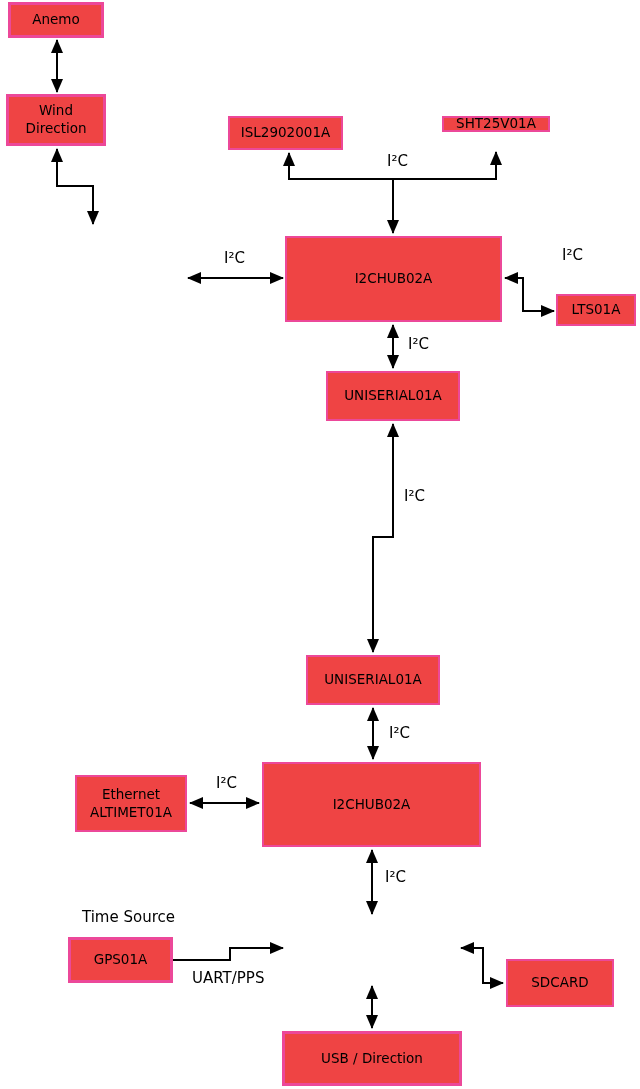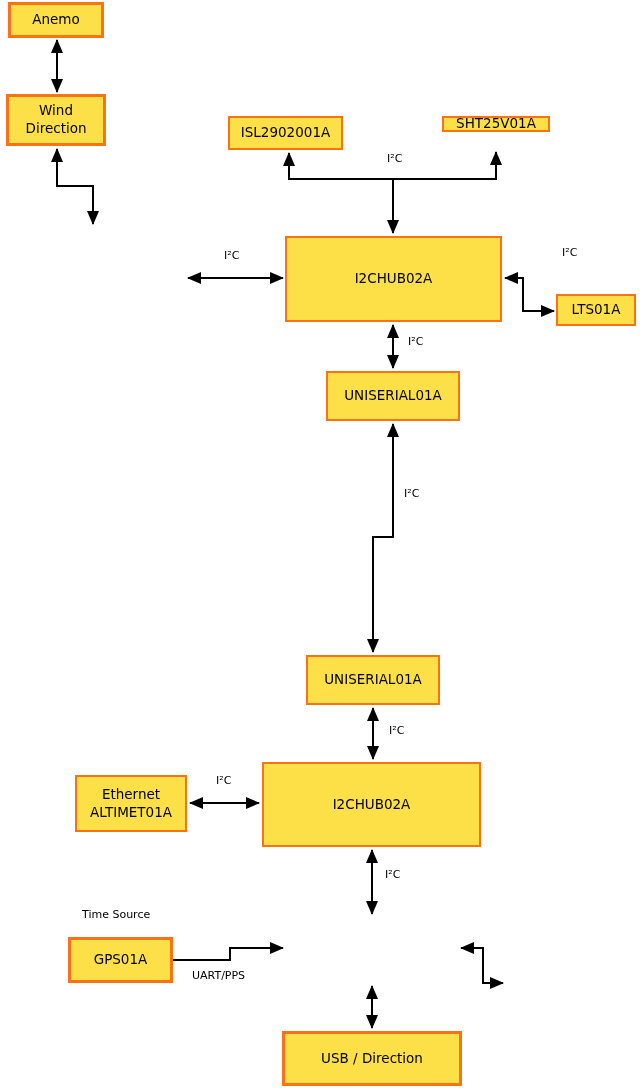--- a/index.html
+++ b/index.html
@@ -13,34 +13,34 @@
     overflow: hidden;
   }
   .wires {
     position: absolute;
     left: 0; top: 0;
     width: 640px; height: 1089px;
   }
   .node {
     position: absolute;
     box-sizing: border-box;
-    background: #fde047;
-    border: 2px solid #f97316;
+    background: #ef4444;
+    border: 2px solid #ec4899;
     display: flex;
     align-items: center;
     justify-content: center;
     text-align: center;
     font-size: 13.5px;
     line-height: 1.3;
     white-space: pre-line;
   }
   .node.thick { border-width: 3px; }
   .edge-label {
     position: absolute;
-    font-size: 11px;
+    font-size: 15px;
     line-height: 1.1;
     white-space: nowrap;
   }
 </style>
 </head>
 <body>
 
 <div class="canvas">
 
   <svg class="wires" viewBox="0 0 640 1089" xmlns="http://www.w3.org/2000/svg">
@@ -88,20 +88,21 @@
   <div class="node" style="left:306px; top:655px; width:134px; height:50px">UNISERIAL01A</div>
 
   <div class="node" style="left:262px; top:762px; width:219px; height:85px">I2CHUB02A</div>
 
   <div class="node" style="left:75px; top:775px; width:112px; height:57px">Ethernet
 ALTIMET01A</div>
 
   <div class="node thick" style="left:68px; top:937px; width:105px; height:46px">GPS01A</div>
 
 
+  <div class="node" style="left:506px; top:959px; width:108px; height:48px">SDCARD</div>
 
   <div class="node thick" style="left:282px; top:1031px; width:180px; height:55px">USB / Direction</div>
 
   <div class="edge-label" style="left:224px; top:250px">I²C</div>
 
   <div class="edge-label" style="left:387px; top:153px">I²C</div>
 
   <div class="edge-label" style="left:562px; top:247px">I²C</div>
 
   <div class="edge-label" style="left:408px; top:336px">I²C</div>

